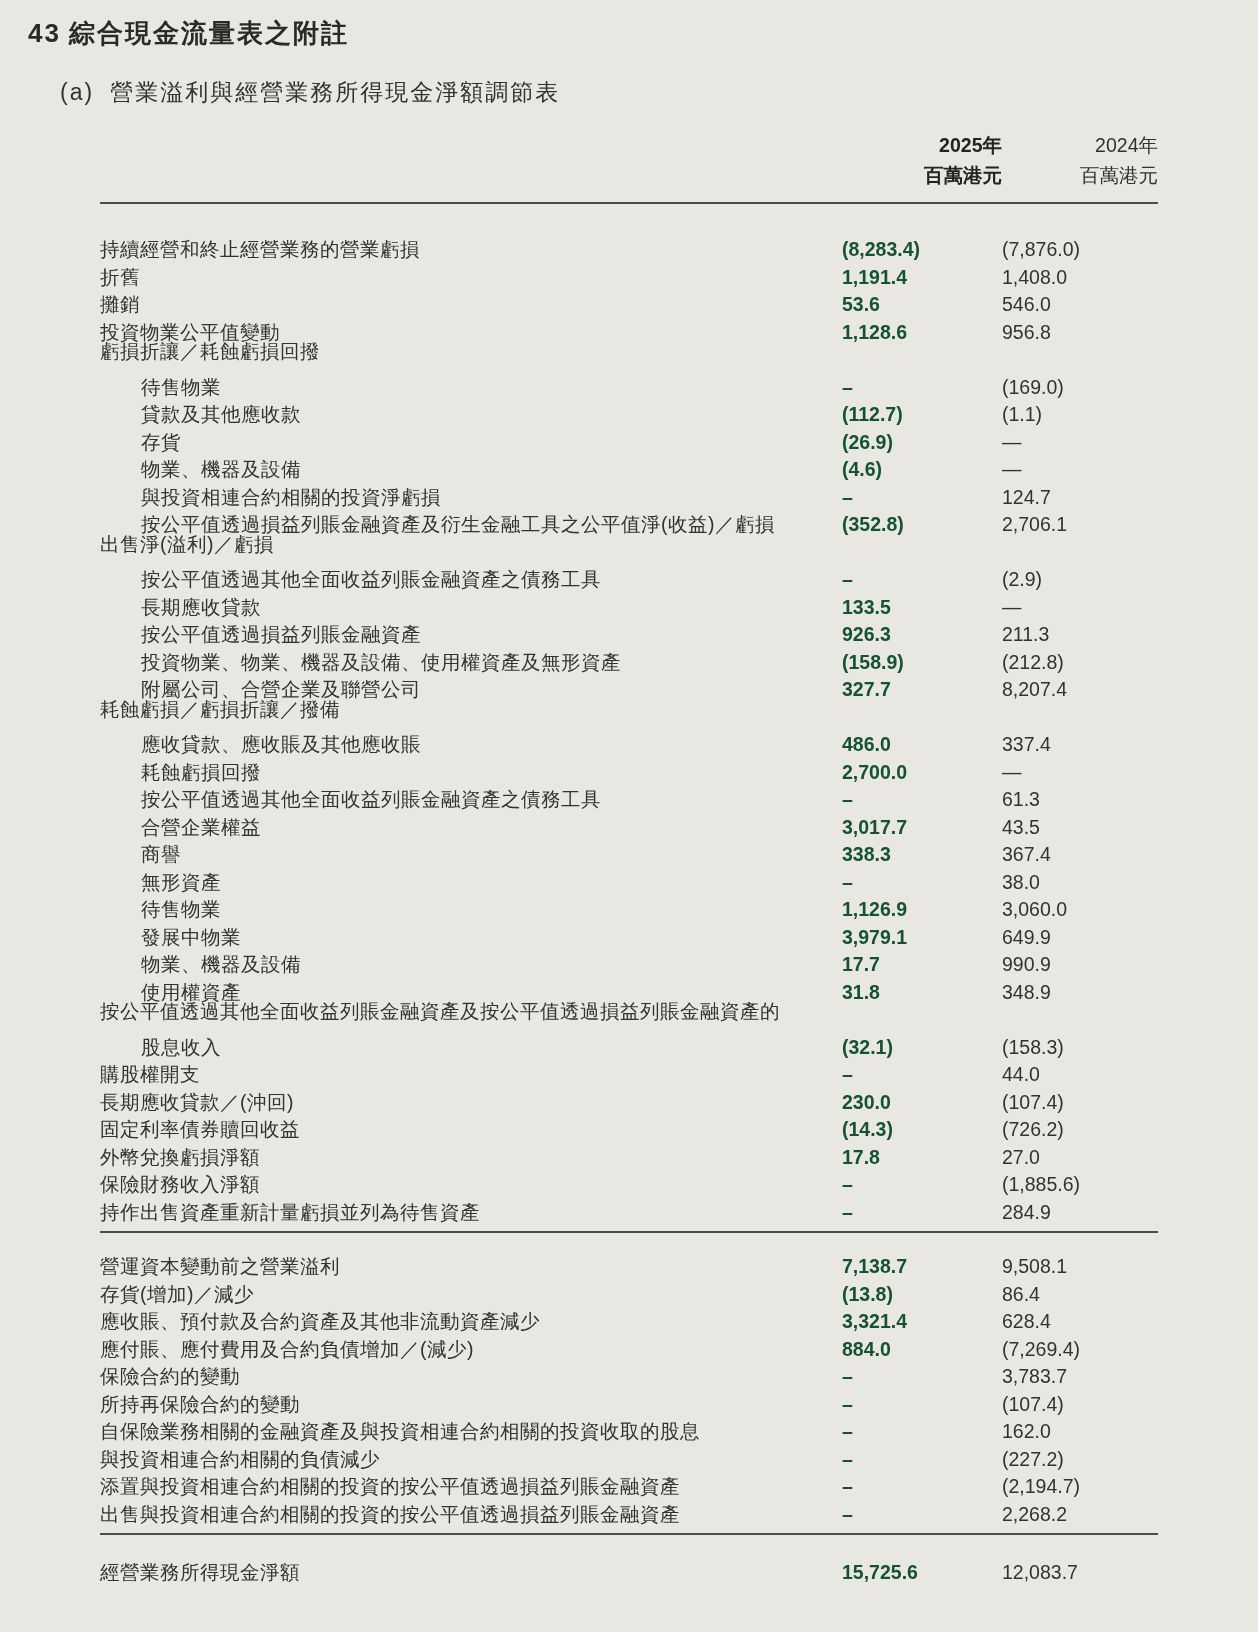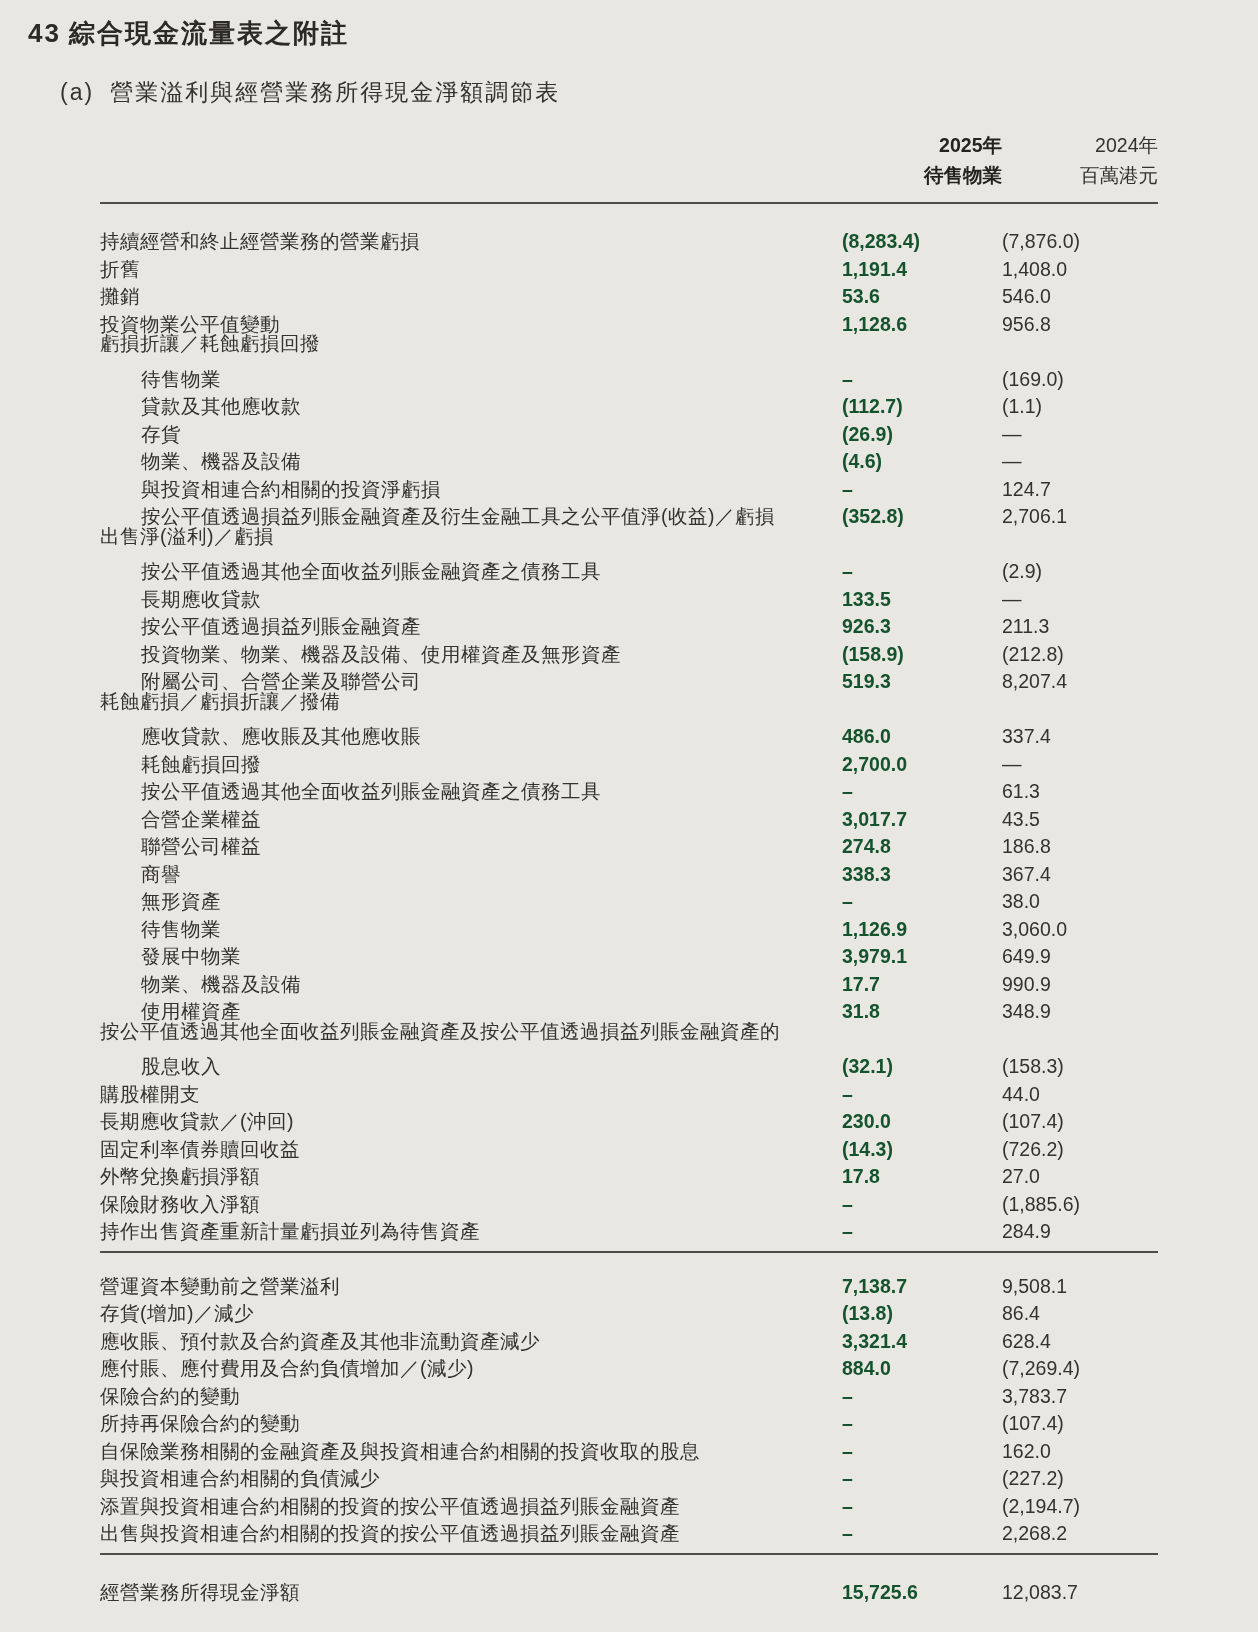--- a/index.html
+++ b/index.html
@@ -51,21 +51,21 @@
   }
   .col-head {
     width: 160px;
     text-align: right;
     font-size: 19.5px;
     line-height: 30px;
     white-space: pre-line;
   }
   .col-head.y2025 { font-weight: 700; color: #242320; }
   .col-head.y2024 { width: 156px; font-weight: 400; }
-  .rows { padding-top: 16px; }
+  .rows { padding-top: 24px; }
   .row {
     display: flex;
     align-items: baseline;
     height: 27.5px;
     line-height: 27.5px;
     font-size: 19.5px;
   }
   .row .label {
     flex: 1;
     padding-right: 10px;
@@ -108,21 +108,21 @@
   </div>
 
   <div class="section-heading">
     <span>(a)</span>
     <span>營業溢利與經營業務所得現金淨額調節表</span>
   </div>
 
   <div class="fin-table">
     <div class="col-headers">
       <div class="col-head y2025">2025年
-待售物業</div>
+百萬港元</div>
       <div class="col-head y2024">2024年
 百萬港元</div>
     </div>
     <div class="rows" id="rows">
         <div class="row indent-0">
           <div class="label">持續經營和終止經營業務的營業虧損</div>
           <div class="v1">(8,283.4)</div>
           <div class="v2">(7,876.0)</div>
         </div>
         <div class="row indent-0">
@@ -195,21 +195,21 @@
           <div class="v1">926.3</div>
           <div class="v2">211.3</div>
         </div>
         <div class="row indent-1">
           <div class="label">投資物業、物業、機器及設備、使用權資產及無形資產</div>
           <div class="v1">(158.9)</div>
           <div class="v2">(212.8)</div>
         </div>
         <div class="row indent-1">
           <div class="label">附屬公司、合營企業及聯營公司</div>
-          <div class="v1">519.3</div>
+          <div class="v1">327.7</div>
           <div class="v2">8,207.4</div>
         </div>
         <div class="row indent-0">
           <div class="label">耗蝕虧損／虧損折讓／撥備</div>
           <div class="v1"></div>
           <div class="v2"></div>
         </div>
         <div class="row indent-1">
           <div class="label">應收貸款、應收賬及其他應收賬</div>
           <div class="v1">486.0</div>
@@ -222,25 +222,20 @@
         </div>
         <div class="row indent-1">
           <div class="label">按公平值透過其他全面收益列賬金融資產之債務工具</div>
           <div class="v1">–</div>
           <div class="v2">61.3</div>
         </div>
         <div class="row indent-1">
           <div class="label">合營企業權益</div>
           <div class="v1">3,017.7</div>
           <div class="v2">43.5</div>
-        </div>
-        <div class="row indent-1">
-          <div class="label">聯營公司權益</div>
-          <div class="v1">274.8</div>
-          <div class="v2">186.8</div>
         </div>
         <div class="row indent-1">
           <div class="label">商譽</div>
           <div class="v1">338.3</div>
           <div class="v2">367.4</div>
         </div>
         <div class="row indent-1">
           <div class="label">無形資產</div>
           <div class="v1">–</div>
           <div class="v2">38.0</div>

